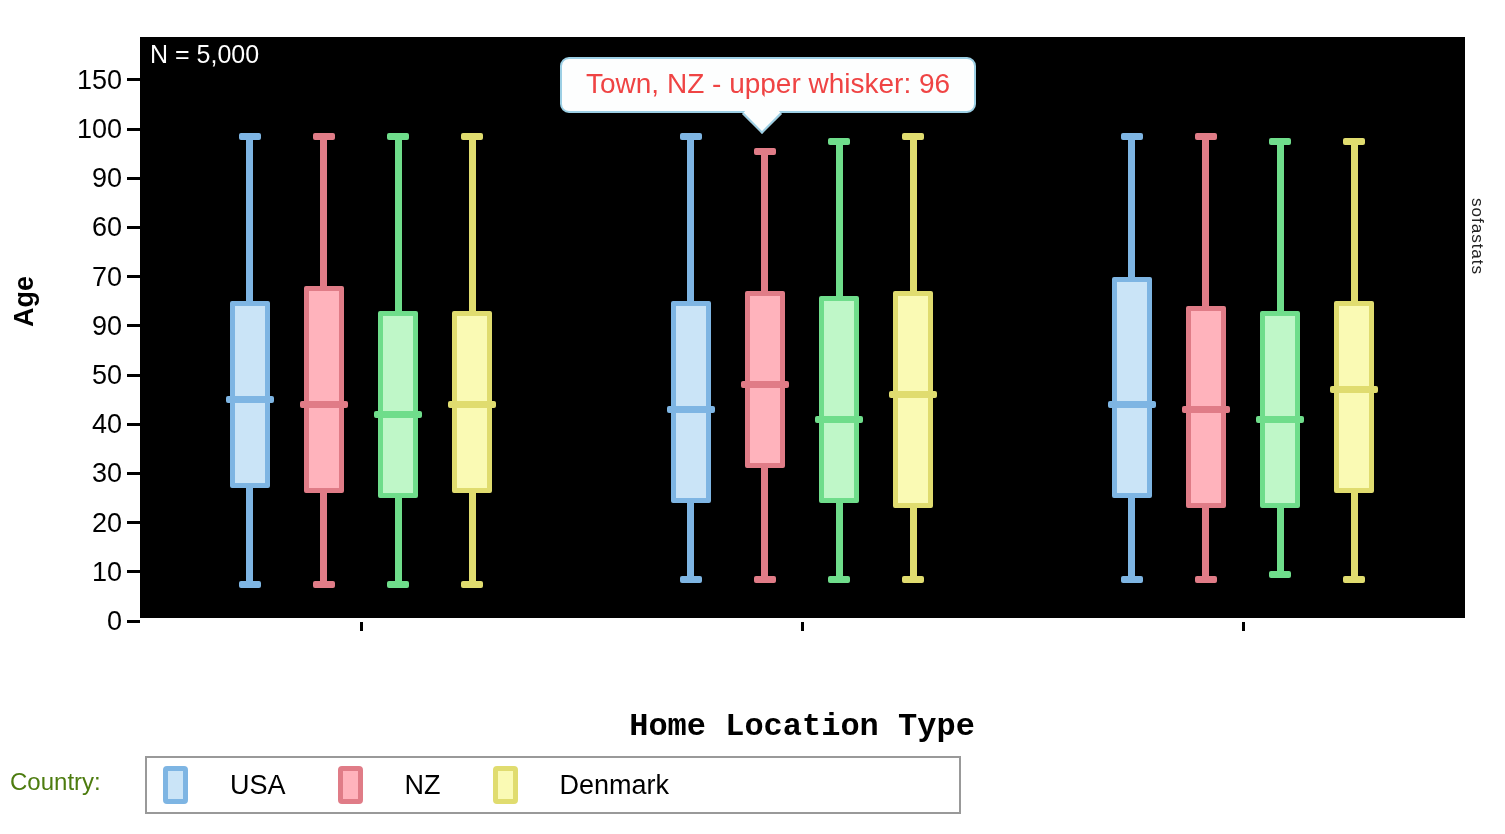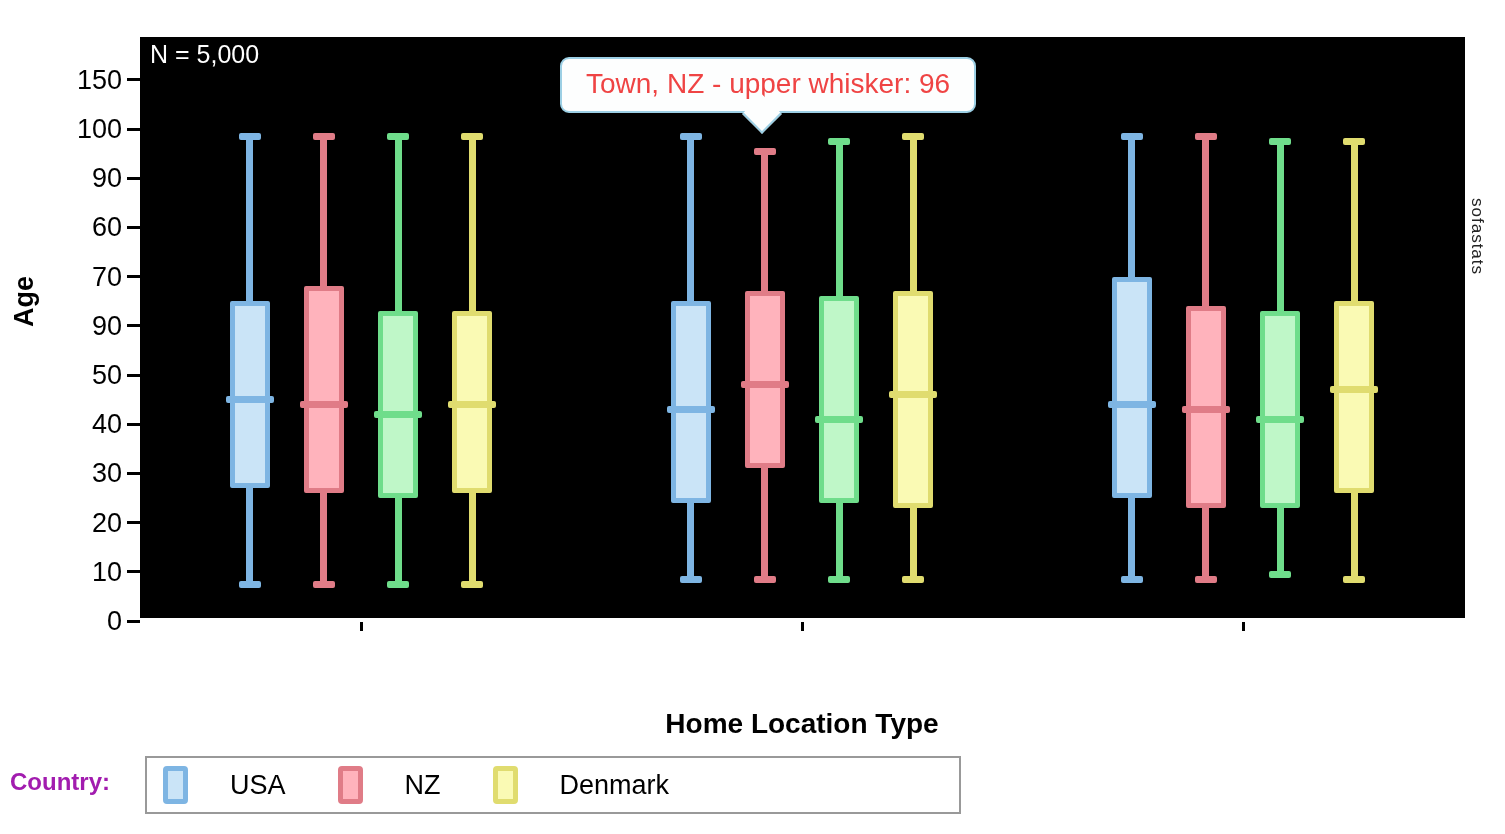--- a/index.html
+++ b/index.html
@@ -7,35 +7,35 @@
   #figure{position:relative;width:1505px;height:834px;background:#fff;overflow:hidden;}
   #plot-area{position:absolute;background:#000;}
   .n-label{position:absolute;left:150px;top:40px;color:#fff;font-size:25px;z-index:2;text-align:center;}
   .y-tick{position:absolute;background:#000;height:3px;width:13px;z-index:1;}
   .y-tick-label{position:absolute;width:90px;text-align:right;font-size:27px;color:#000;}
   .x-tick{position:absolute;background:#000;width:3px;height:9px;}
   .x-cat-label{position:absolute;width:220px;text-align:center;font-size:27px;color:#000;}
   .y-axis-label{position:absolute;left:-36px;top:286px;width:120px;text-align:center;
     font-size:27px;font-weight:bold;transform:rotate(-90deg);}
   .x-axis-label{position:absolute;left:502px;top:708px;width:600px;text-align:center;
-    font-size:28px;font-weight:bold;}
+    font-size:32px;font-weight:bold;font-family:Liberation Mono, monospace;}
   .watermark{position:absolute;left:1467px;top:198px;font-size:17px;color:#222;
     writing-mode:vertical-rl;letter-spacing:1px;}
   .stem,.cap,.median,.bp-box{position:absolute;border-radius:2px;}
   .bp-box{box-sizing:border-box;border-style:solid;border-width:5px;z-index:3;}
   .stem{z-index:2;}
   .cap{z-index:2;}
   .median{z-index:4;}
   #tooltip{position:absolute;left:560px;top:57px;background:#fdfefe;color:#ef4444;
     border:2.5px solid #9ccfe4;border-radius:9px;padding:9px 24px 11px 24px;
     font-size:28px;white-space:nowrap;z-index:7;box-shadow:0 1px 3px rgba(0,0,0,.25);}
   #tooltip-pointer{position:absolute;left:748px;top:100px;width:26px;height:26px;
     background:#fdfefe;transform:rotate(45deg);z-index:8;
     border-right:2.5px solid #9ccfe4;border-bottom:2.5px solid #9ccfe4;}
-  #legend-title{position:absolute;left:10px;top:768px;font-size:24px;font-weight:bold;color:#a21caf;}
+  #legend-title{position:absolute;left:10px;top:768px;font-size:24px;font-weight:normal;color:#4d7c0f;}
   #legend-box{position:absolute;left:145px;top:756px;width:816px;height:58px;
     box-sizing:border-box;border:2px solid #999;background:#fff;
     display:flex;align-items:center;padding-left:16px;}
   .legend-item{display:flex;align-items:center;margin-right:52px;}
   .legend-swatch{width:25px;height:38px;box-sizing:border-box;border-style:solid;
     border-width:5px;border-radius:4px;margin-right:42px;}
   .legend-label{font-size:27px;color:#000;}
 </style>
 </head>
 <body>

